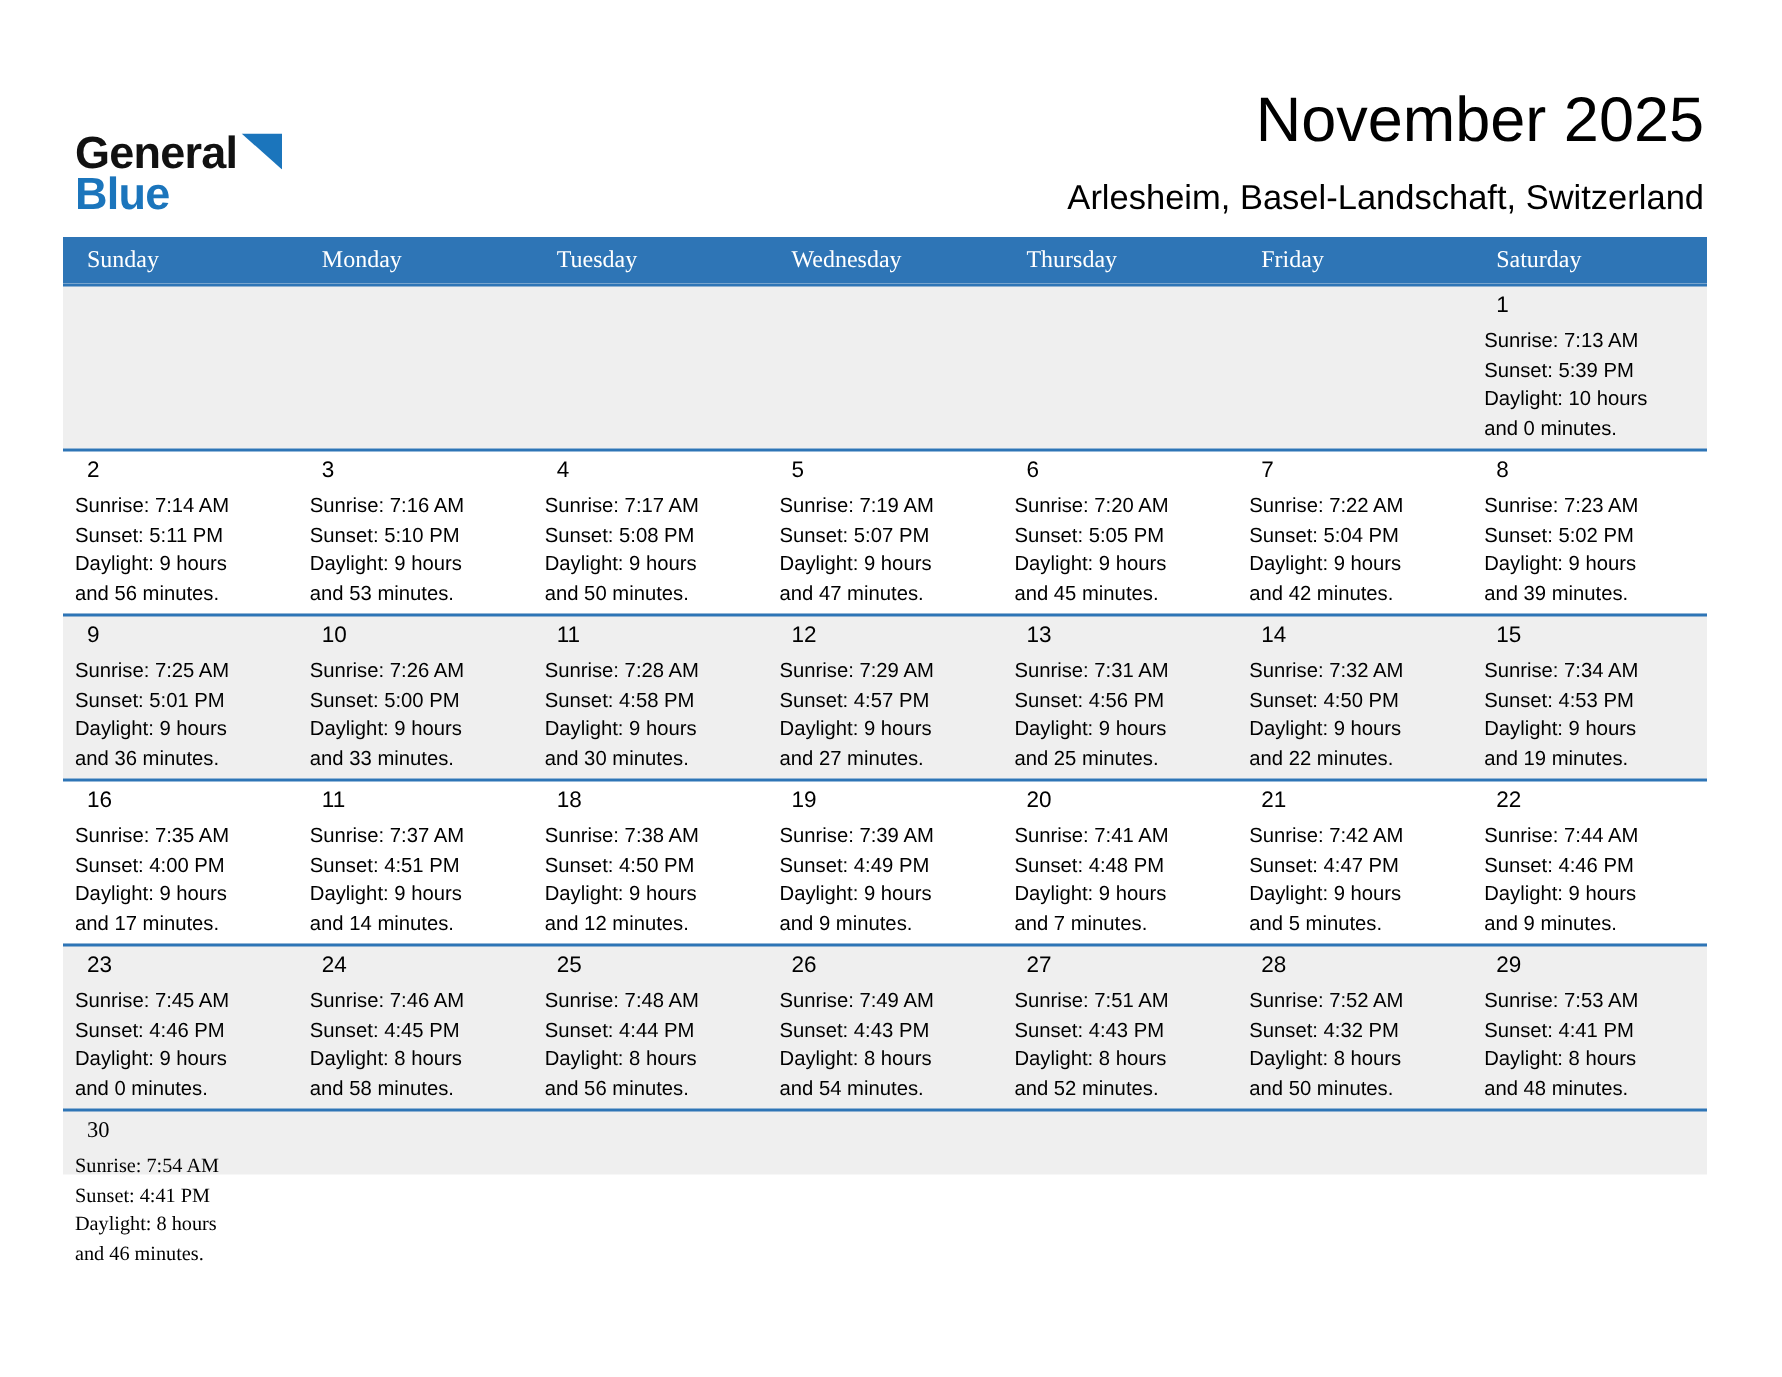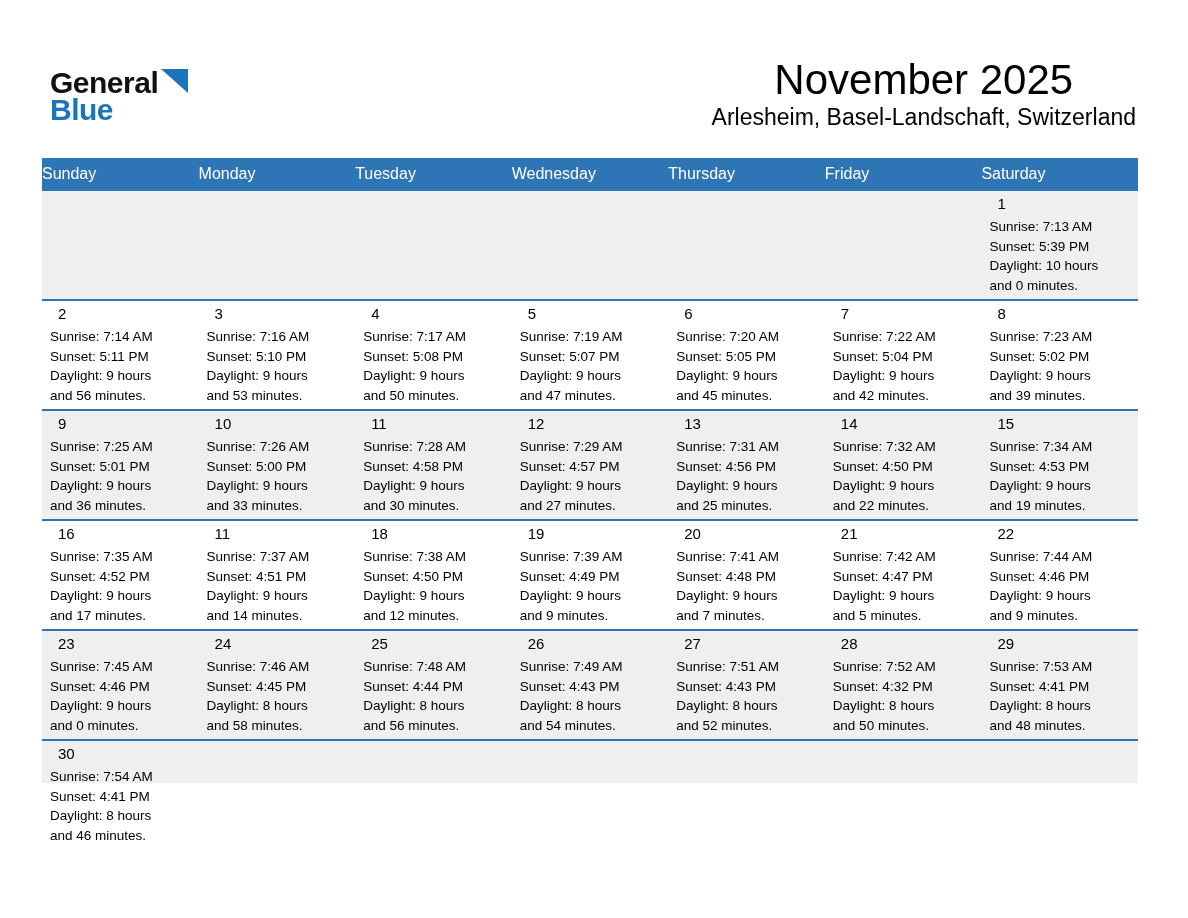--- a/index.html
+++ b/index.html
@@ -6,38 +6,38 @@
     --blue:#2E75B6;
     --gray:#EFEFEF;
     --logo-blue:#1B75BC;
     --text:#000000;
   }
   *{box-sizing:border-box;}
   body{margin:0;background:#ffffff;font-family:"Liberation Sans",sans-serif;color:var(--text);}
   .page{position:relative;width:1188px;height:918px;background:#ffffff;overflow:hidden;}
 
   
-  .logo{position:absolute;left:50px;top:68px;line-height:1;}
+  .logo{position:absolute;left:50px;top:88px;line-height:1;}
   .logo-row1{display:flex;align-items:flex-start;}
   .logo-general{font-size:30px;font-weight:700;color:#111111;letter-spacing:-0.5px;}
   .logo-tri{margin-left:3px;margin-top:1px;display:block;}
   .logo-blue{display:block;font-size:30px;font-weight:700;color:var(--logo-blue);margin-top:-3px;letter-spacing:-0.5px;}
 
   
-  .titles{position:absolute;right:52px;top:56px;text-align:center;}
+  .titles{position:absolute;right:52px;top:56px;text-align:right;}
   .title{font-size:42px;font-weight:400;color:#000;}
-  .subtitle{font-size:23px;font-weight:400;color:#000;}
+  .subtitle{font-size:23px;font-weight:400;margin-top:14px;color:#000;}
 
   
   .calendar{position:absolute;left:42px;top:158px;width:1096px;}
   .cal-header{display:grid;grid-template-columns:repeat(7,1fr);background:var(--blue);height:31px;align-items:center;color:#ffffff;font-size:16px;}
-  .wd{overflow:hidden;white-space:nowrap;}
+  .wd{padding-left:16px;overflow:hidden;white-space:nowrap;font-family:Liberation Serif, serif;}
   .week{display:grid;grid-template-columns:repeat(7,1fr);height:110px;border-top:2px solid var(--blue);}
   .week.gray{background:var(--gray);}
-  .week.last{height:44px;background:var(--gray);}
+  .week.last{height:44px;background:var(--gray);font-family:Liberation Serif, serif;}
   .cell{padding:3px 6px 0 8px;overflow:visible;}
   .day-num{font-size:15px;line-height:20px;padding-left:8px;margin-bottom:3px;color:#000;}
   .day-info{font-size:13.5px;line-height:19.5px;color:#000;}
 </style>
 </head>
 <body>
 
 <div class="page">
 
   <div class="logo">
@@ -210,21 +210,21 @@
             <div>Daylight: 9 hours</div>
             <div>and 19 minutes.</div>
           </div>
         </div>
       </div>
       <div class="week">
         <div class="cell">
           <div class="day-num">16</div>
           <div class="day-info">
             <div>Sunrise: 7:35 AM</div>
-            <div>Sunset: 4:52 PM</div>
+            <div>Sunset: 4:00 PM</div>
             <div>Daylight: 9 hours</div>
             <div>and 17 minutes.</div>
           </div>
         </div>
         <div class="cell">
           <div class="day-num">11</div>
           <div class="day-info">
             <div>Sunrise: 7:37 AM</div>
             <div>Sunset: 4:51 PM</div>
             <div>Daylight: 9 hours</div>

